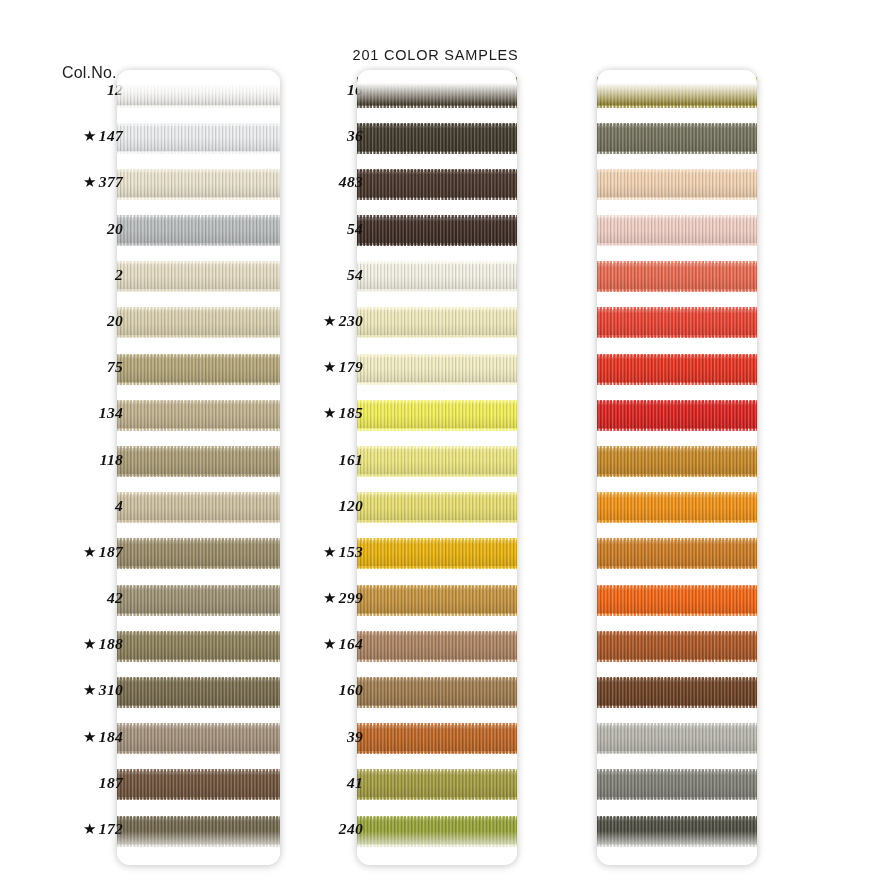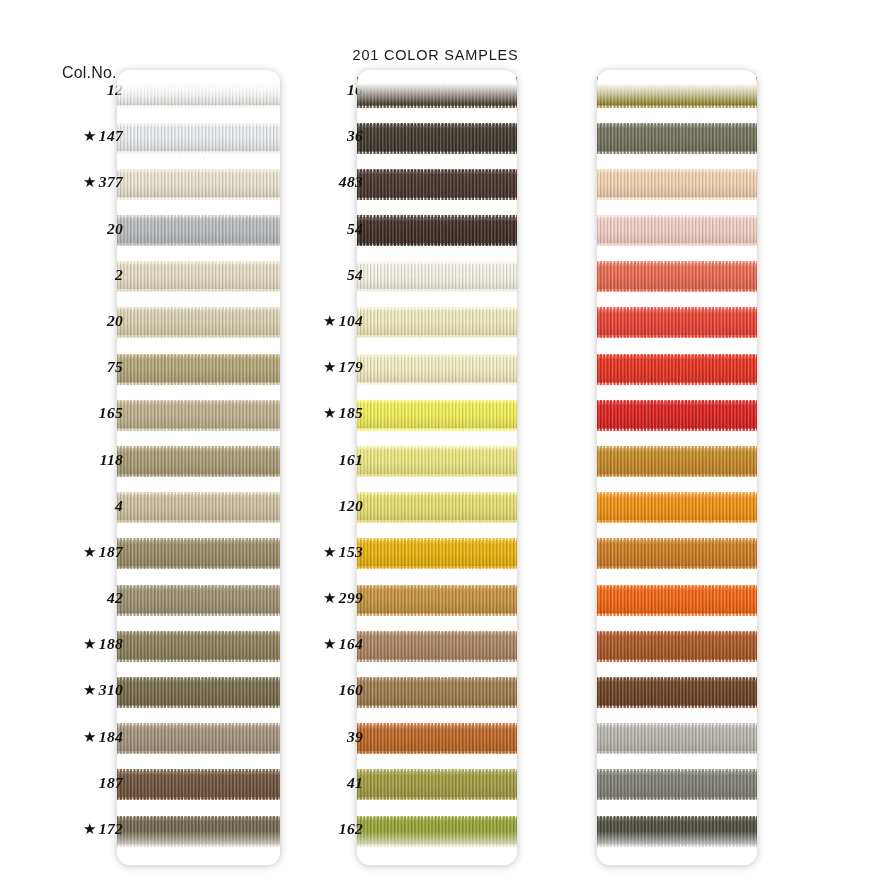--- a/index.html
+++ b/index.html
@@ -352,21 +352,21 @@
       </div>
       <div class="row">
         <div class="row-label"><span class="num">75</span></div>
         <div class="swatch" style="--c: #f3eec3;">
           <div class="body"></div>
           <div class="edge-top"></div>
           <div class="edge-bot"></div>
         </div>
       </div>
       <div class="row">
-        <div class="row-label"><span class="num">165</span></div>
+        <div class="row-label"><span class="num">134</span></div>
         <div class="swatch" style="--c: #f2ef55;">
           <div class="body"></div>
           <div class="edge-top"></div>
           <div class="edge-bot"></div>
         </div>
       </div>
       <div class="row">
         <div class="row-label"><span class="num">118</span></div>
         <div class="swatch" style="--c: #ece67e;">
           <div class="body"></div>
@@ -478,21 +478,21 @@
       </div>
       <div class="row">
         <div class="row-label"><span class="num">54</span></div>
         <div class="swatch" style="--c: #e8684e;">
           <div class="body"></div>
           <div class="edge-top"></div>
           <div class="edge-bot"></div>
         </div>
       </div>
       <div class="row">
-        <div class="row-label"><span class="mark star">★</span><span class="num">104</span></div>
+        <div class="row-label"><span class="mark star">★</span><span class="num">230</span></div>
         <div class="swatch" style="--c: #e8402f;">
           <div class="body"></div>
           <div class="edge-top"></div>
           <div class="edge-bot"></div>
         </div>
       </div>
       <div class="row">
         <div class="row-label"><span class="mark star">★</span><span class="num">179</span></div>
         <div class="swatch" style="--c: #e6301d;">
           <div class="body"></div>
@@ -566,21 +566,21 @@
       </div>
       <div class="row">
         <div class="row-label"><span class="num">41</span></div>
         <div class="swatch" style="--c: #7e7d75;">
           <div class="body"></div>
           <div class="edge-top"></div>
           <div class="edge-bot"></div>
         </div>
       </div>
       <div class="row">
-        <div class="row-label"><span class="num">162</span></div>
+        <div class="row-label"><span class="num">240</span></div>
         <div class="swatch" style="--c: #4b4a3f;">
           <div class="body"></div>
           <div class="edge-top"></div>
           <div class="edge-bot"></div>
         </div>
       </div>
     </div>
 </div>
 
 </body></html>

